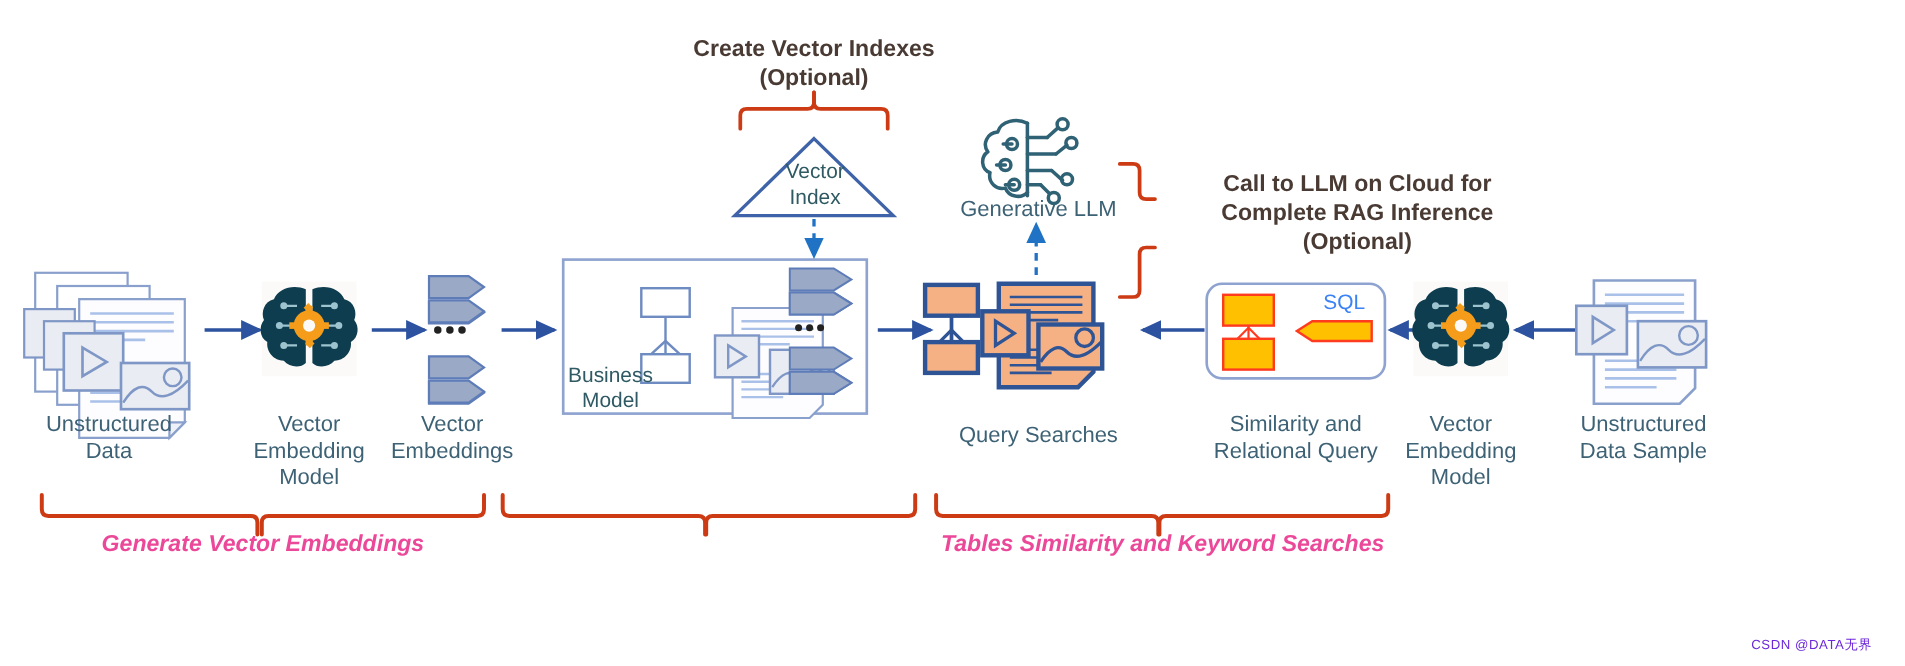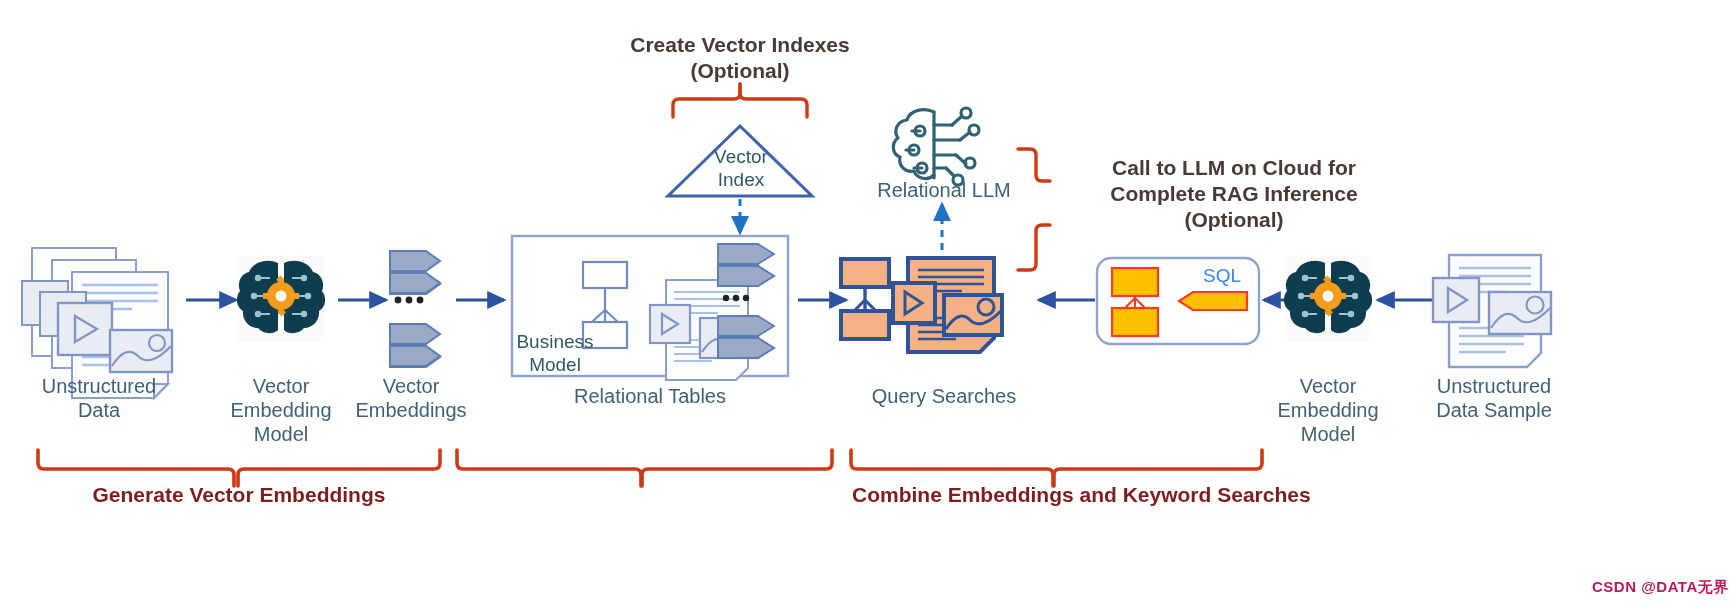--- a/index.html
+++ b/index.html
@@ -34,40 +34,40 @@
     position: absolute;
     color: #493a33;
     font-weight: bold;
     font-size: 21px;
     line-height: 26px;
     text-align: center;
     white-space: pre-line;
   }
   .phase-label {
     position: absolute;
-    color: #7f1d1d;
+    color: #ec4899;
     font-weight: bold;
     font-size: 21px;
     line-height: 25px;
     text-align: center;
     white-space: nowrap;
+    font-style: italic;
   }
   .sql-label {
     position: absolute;
     color: #3b82f6;
     font-size: 19px;
     font-weight: 400;
   }
   .watermark {
     position: absolute;
-    color: #be185d;
-    font-size: 15px;
+    color: #6d28d9;
+    font-size: 12px;
     letter-spacing: .5px;
     white-space: nowrap;
-    font-weight: bold;
   }
 
   svg { overflow: visible; display:block; }
   .svg-layer { position:absolute; left:0; top:0; width:1732px; height:605px; pointer-events:none; }
 </style>
 </head>
 <body>
 
 <div id="stage">
 
@@ -390,42 +390,43 @@
   <div class="node-label" style="left:18px; top:374px; width:162px;">Unstructured
 Data</div>
 
   <div class="node-label" style="left:206px; top:374px; width:150px;">Vector
 Embedding
 Model</div>
 
   <div class="node-label" style="left:338px; top:374px; width:146px;">Vector
 Embeddings</div>
 
-  <div class="node-label" style="left:530px; top:384px; width:240px;">Relational Tables</div>
 
   <div class="inner-label" style="left:508px; top:330px; width:94px;">Business
 Model</div>
 
   <div class="inner-label" style="left:698px; top:145px; width:86px;">Vector
 Index</div>
 
-  <div class="node-label" style="left:862px; top:178px; width:164px;">Relational LLM</div>
+  <div class="node-label" style="left:862px; top:178px; width:164px;">Generative LLM</div>
 
   <div class="node-label" style="left:860px; top:384px; width:168px;">Query Searches</div>
 
+  <div class="node-label" style="left:1086px; top:374px; width:184px;">Similarity and
+Relational Query</div>
 
   <div class="sql-label" style="left:1203px; top:265px;">SQL</div>
 
   <div class="node-label" style="left:1253px; top:374px; width:150px;">Vector
 Embedding
 Model</div>
 
   <div class="node-label" style="left:1408px; top:374px; width:172px;">Unstructured
 Data Sample</div>
 
   <div class="phase-label" style="left:39px; top:482px; width:400px;">Generate Vector Embeddings</div>
 
 
-  <div class="phase-label" style="left:852px; top:482px; width:410px;">Combine Embeddings and Keyword Searches</div>
+  <div class="phase-label" style="left:852px; top:482px; width:410px;">Tables Similarity and Keyword Searches</div>
 
   <div class="watermark" style="left:1592px; top:578px;">CSDN @DATA无界</div>
 
 </div>
 
 </body></html>

